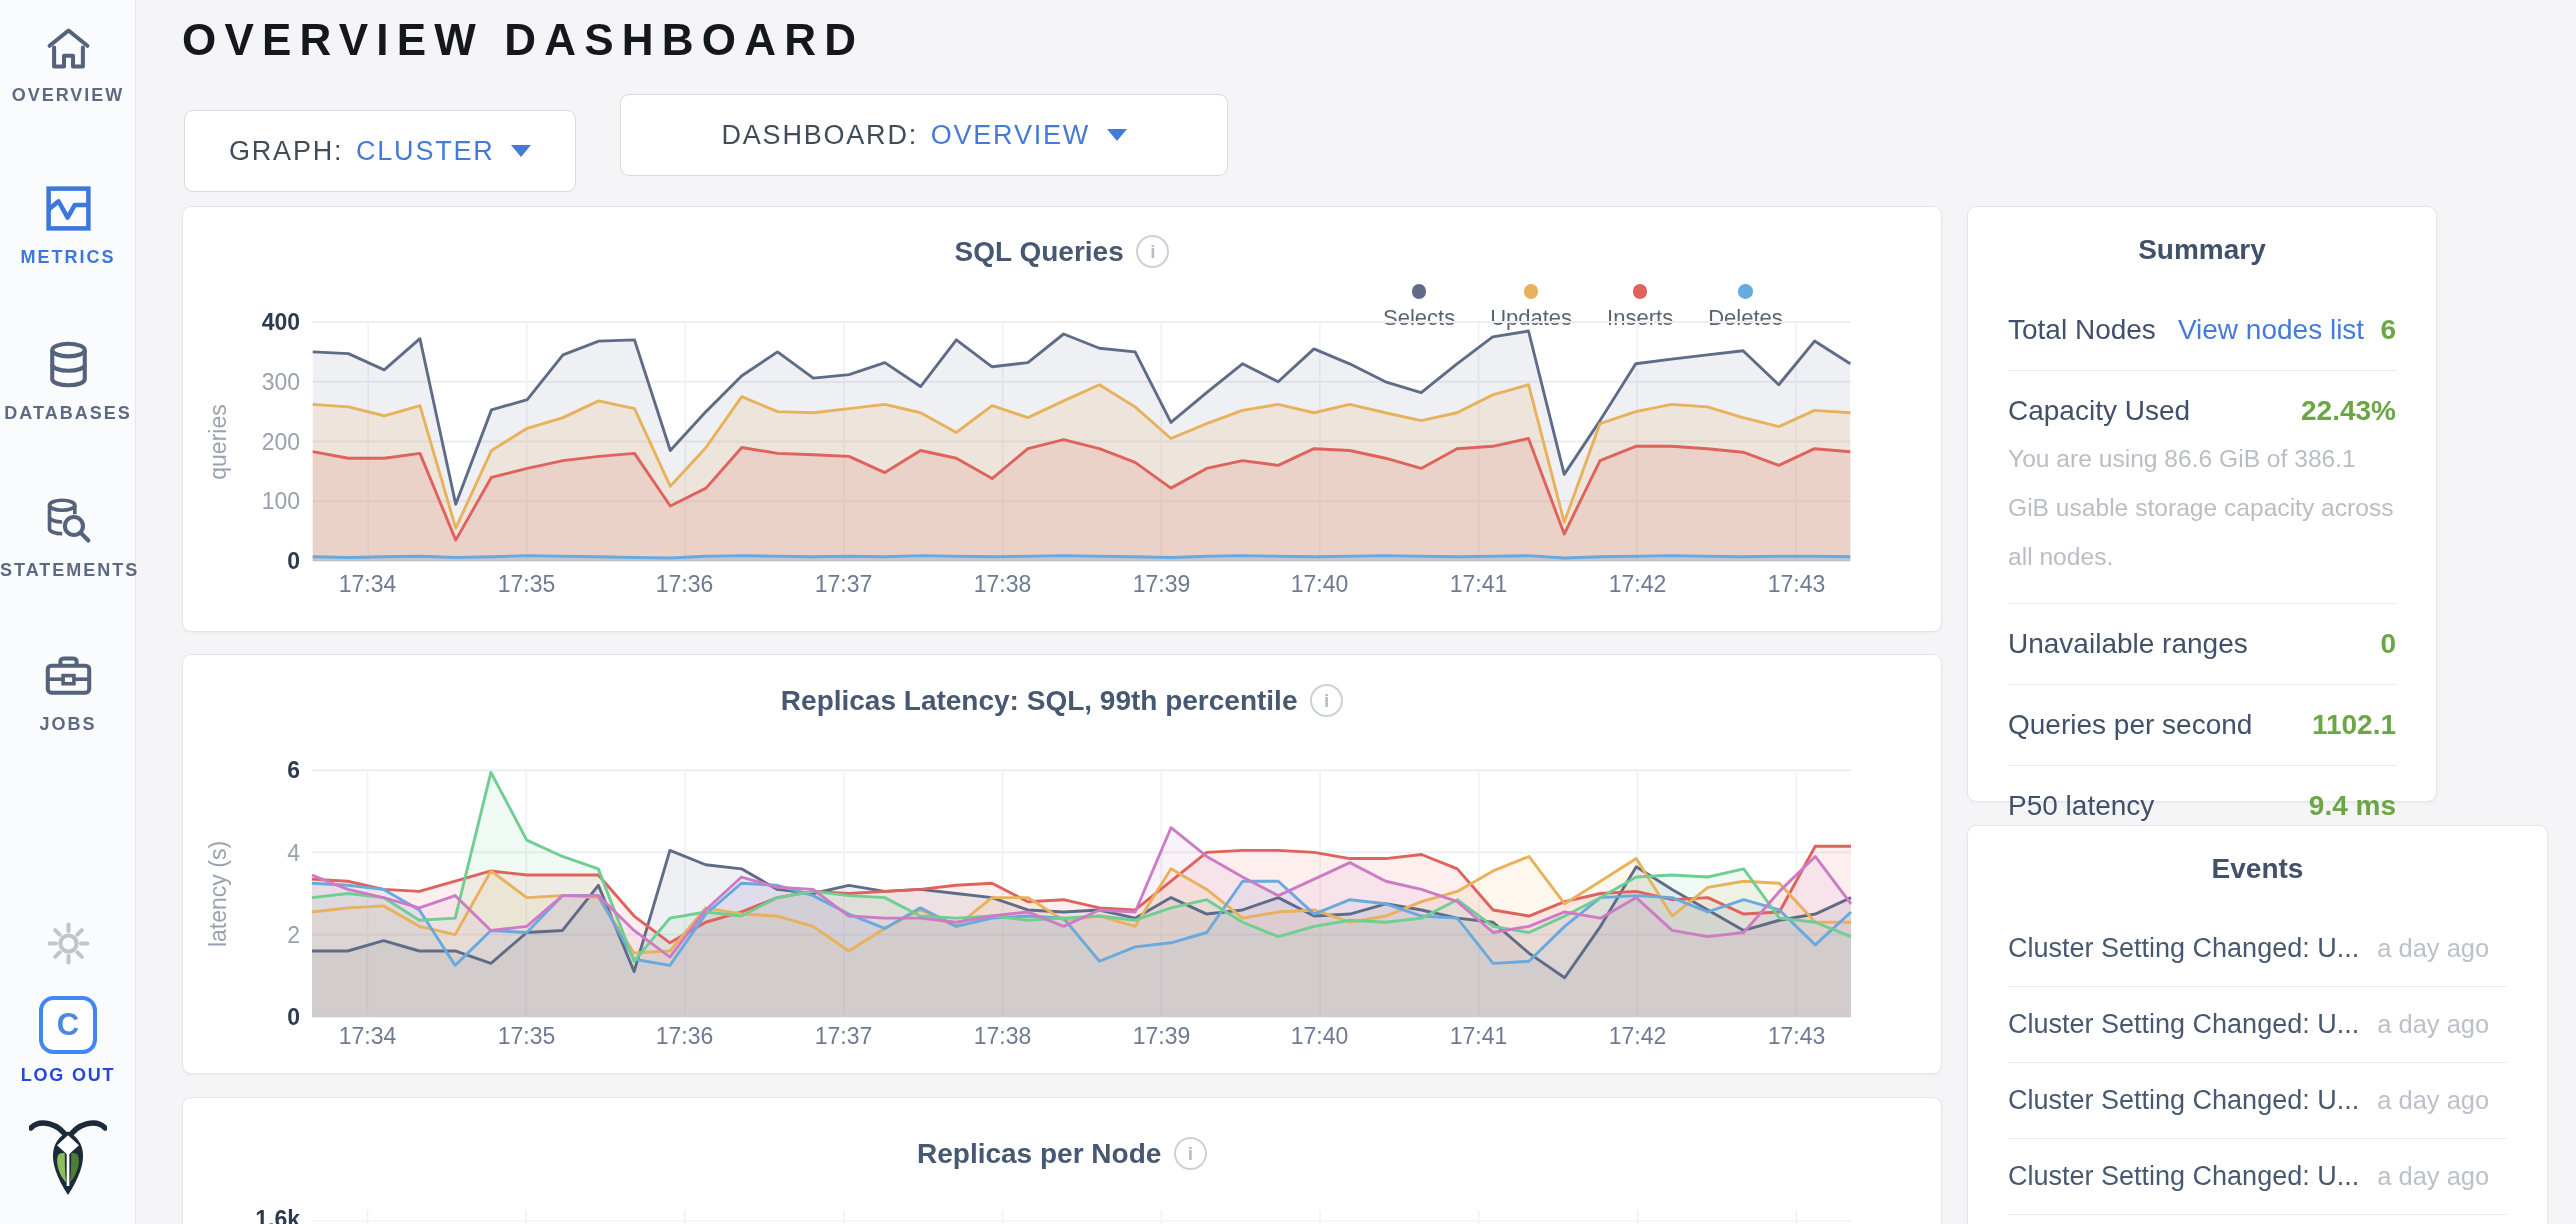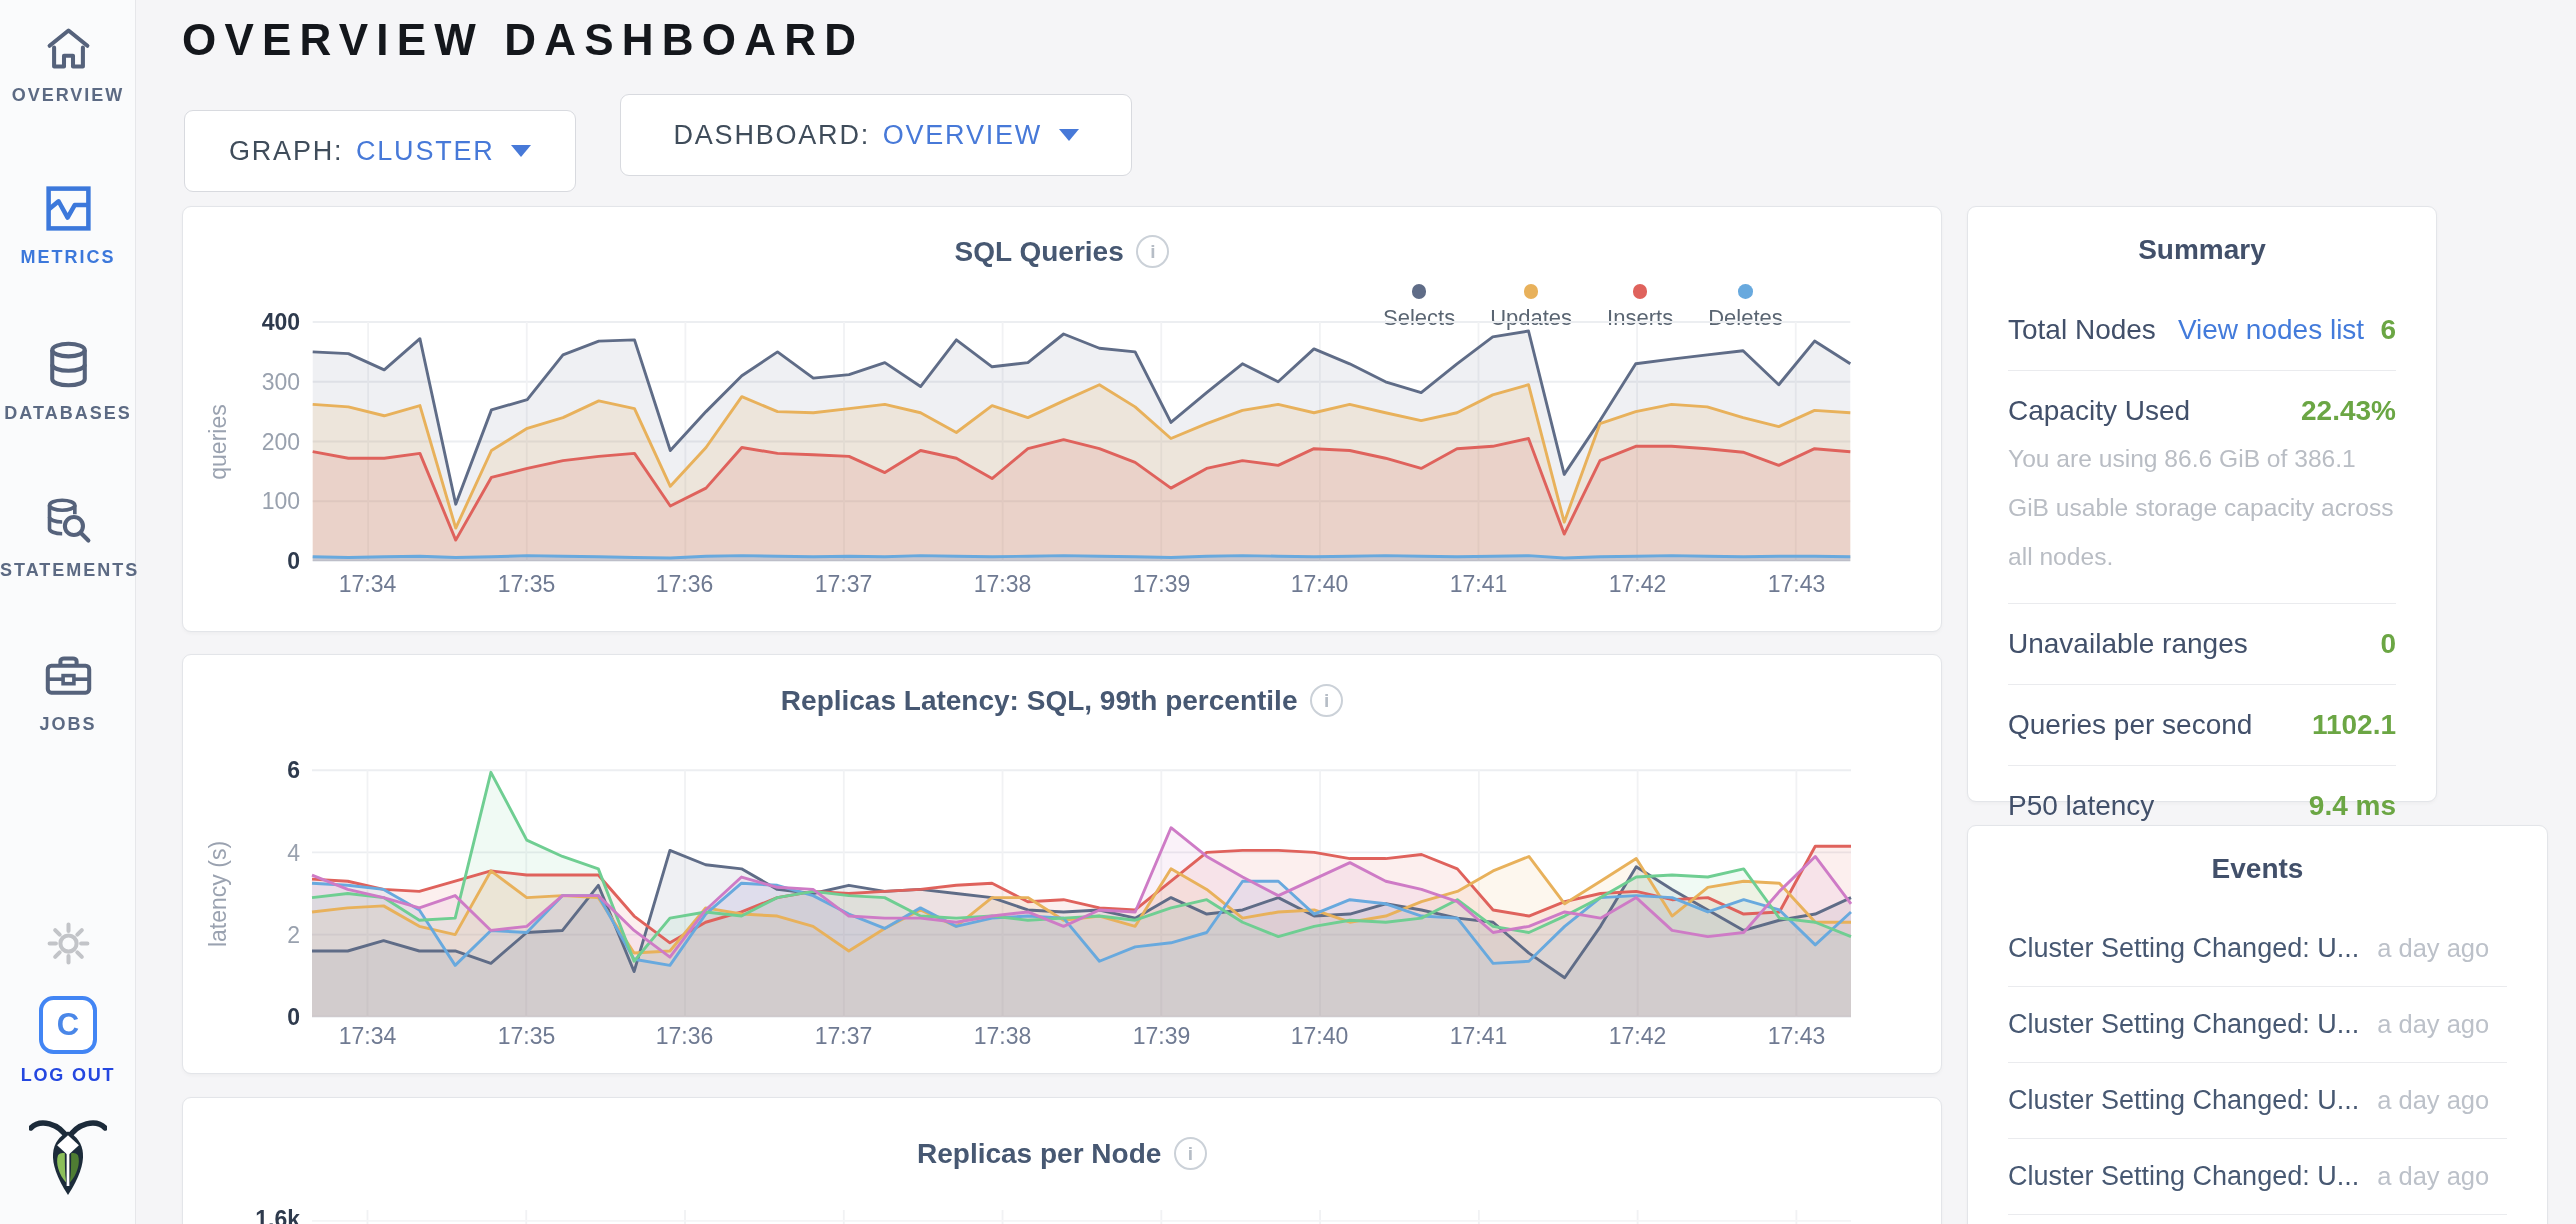--- a/index.html
+++ b/index.html
@@ -165,21 +165,21 @@
   </aside>
 
   <h1 class="page-title">OVERVIEW DASHBOARD</h1>
 
   <div class="ctrl" style="left:184px; width:392px;margin-top:16px;">
     <span class="ctrl-label">GRAPH:</span>
     <span class="ctrl-value">CLUSTER</span>
     <span class="caret"></span>
   </div>
 
-  <div class="ctrl" style="left:620px; width:512px;">
+  <div class="ctrl" style="left:620px; width:608px;">
     <span class="ctrl-label">DASHBOARD:</span>
     <span class="ctrl-value">OVERVIEW</span>
     <span class="caret"></span>
   </div>
 
 
   <div class="card" style="left:182px; top:206px; width:1760px; height:426px;"></div>
   <div class="card" style="left:182px; top:654px; width:1760px; height:420px;"></div>
   <div class="card" style="left:182px; top:1097px; width:1760px; height:364px;"></div>
 

